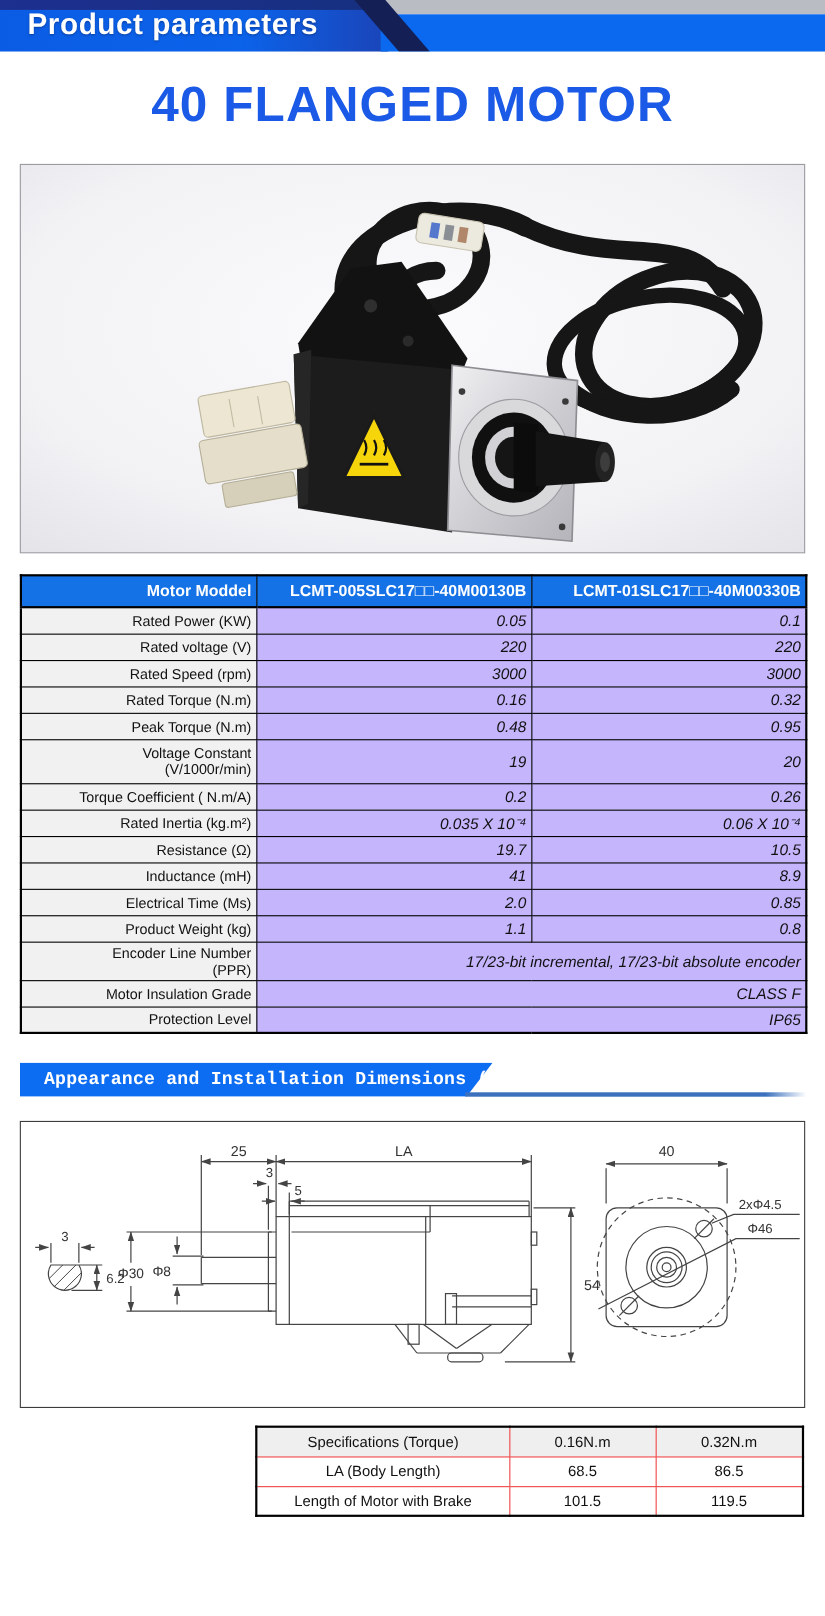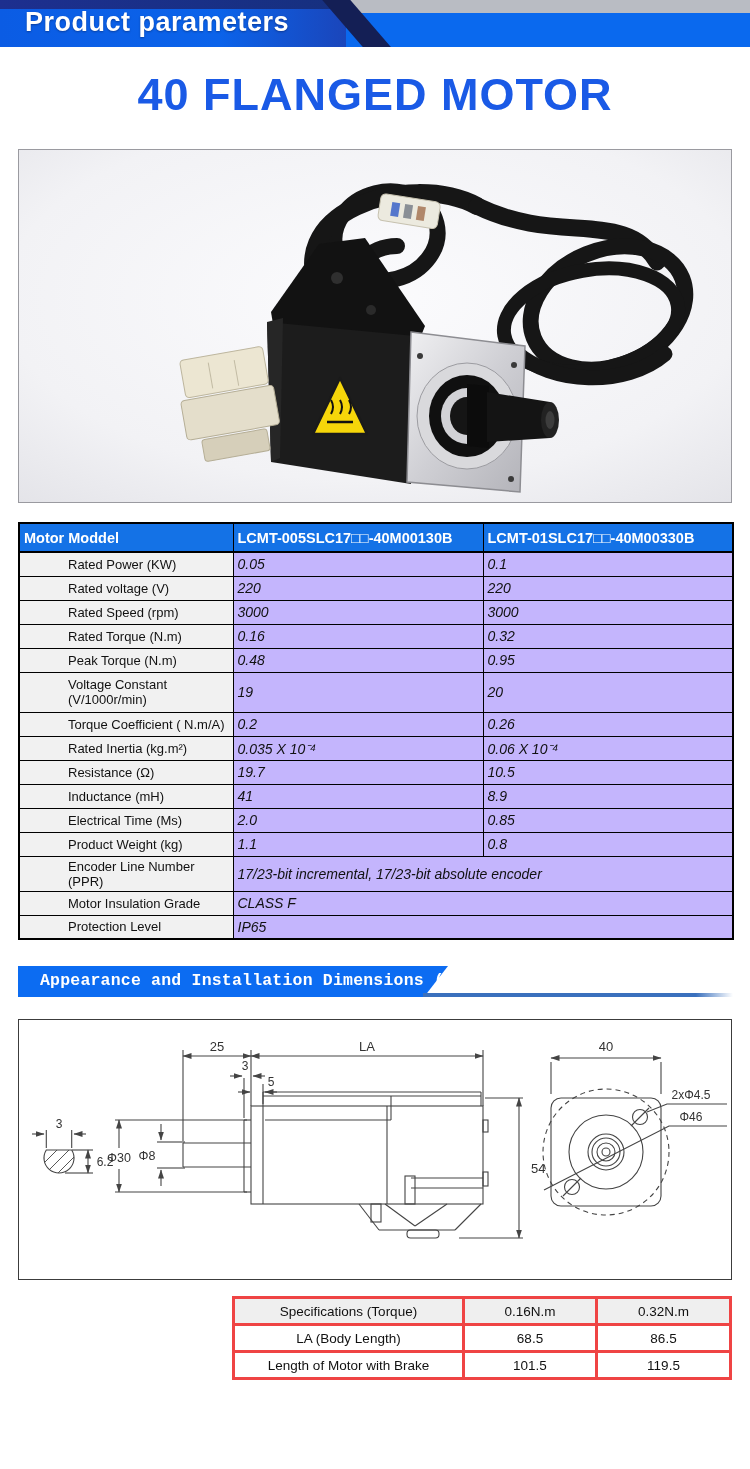--- a/index.html
+++ b/index.html
@@ -24,21 +24,21 @@
     font-size:45px; font-weight:bold; letter-spacing:1px; line-height:48px; }
 
   
   .photo-frame { width:714px; height:354px; margin:30px 18px 0 18px;
     border:1px solid #9a9aa0; background:#f4f4f6; }
   .photo-frame svg { display:block; }
 
   
   table.spec { width:714px; margin:19px 18px 0 18px; border-collapse:collapse;
     border:2px solid #000; table-layout:fixed; }
-  table.spec td, table.spec th { border:1px solid #000; text-align:left; vertical-align:middle;
+  table.spec td, table.spec th { border:1px solid #000; text-align:right; vertical-align:middle;
     padding:2px 4px; color:#111; }
   table.spec th { background:#1472e6; color:#fff; font-size:14.5px; font-weight:bold; height:29px;
     border-bottom:2px solid #000; }
   table.spec td.lbl { background:#f1f1f1; font-size:13px; height:24px;padding-left:48px; }
   table.spec td.val { background:#c4b5fd; font-size:14px;font-style:italic; }
   table.spec tr.tall td { height:40px; }
 
   
   .section-banner { position:relative; margin:26px 0 0 18px; height:31px; }
   .section-banner-bg { position:absolute; left:0; top:0; width:430px; height:31px; background:#0c6cf2;
@@ -49,21 +49,21 @@
     font-size:16.5px; letter-spacing:0.2px;font-family:Liberation Mono, monospace; }
 
   
   .drawing-frame { width:714px; height:261px; margin:22px 30px 0 18px;
     border:1.5px solid #3c3c3c; background:#fff; overflow:hidden; }
   .drawing-frame svg text { font-family:"Liberation Sans", sans-serif; fill:#333; }
 
   
   table.len { width:497px; margin:16px 0 0 232px; border-collapse:collapse;
     border:2px solid #000; table-layout:fixed; }
-  table.len td { border:3px solid #ef4444; text-align:center; vertical-align:middle;
+  table.len td { border:1px solid #ef4444; text-align:center; vertical-align:middle;
     font-size:13.5px; color:#111; height:27px; padding:2px 4px; }
   table.len tr.hdr td { background:#efefef; }
 </style>
 </head>
 <body>
 
 <div class="banner">
   <div class="banner-left"></div>
   <div class="banner-gray"></div>
   <div class="banner-right"></div>

